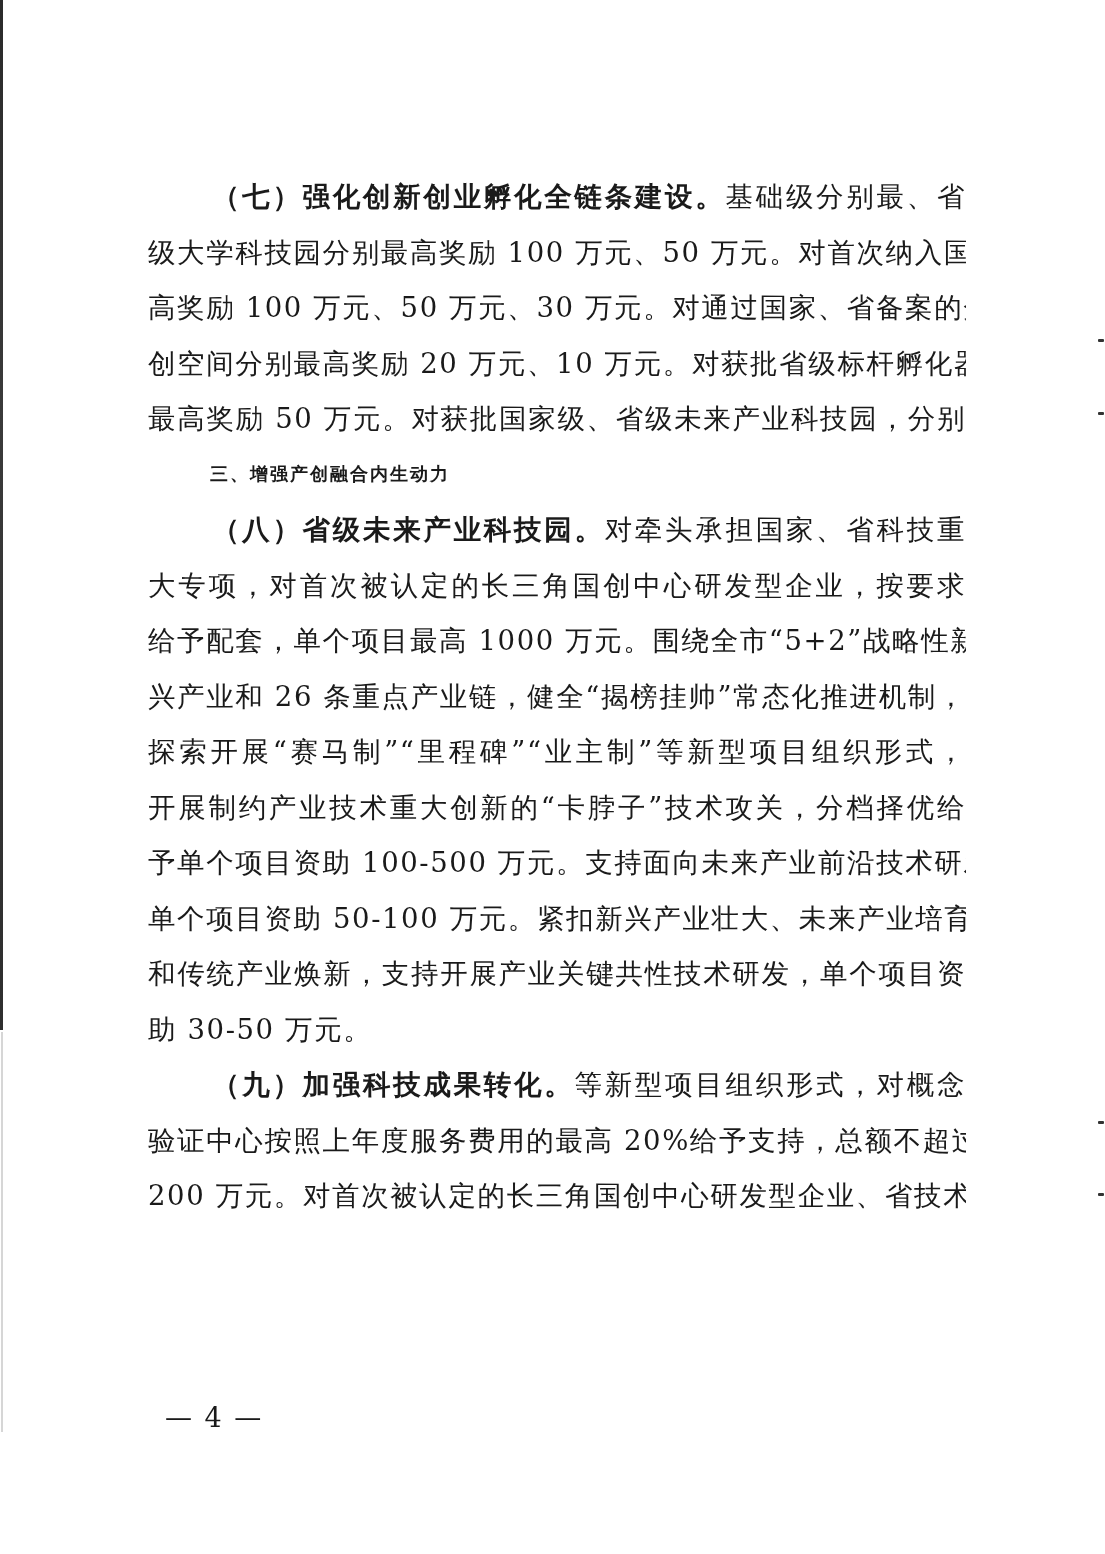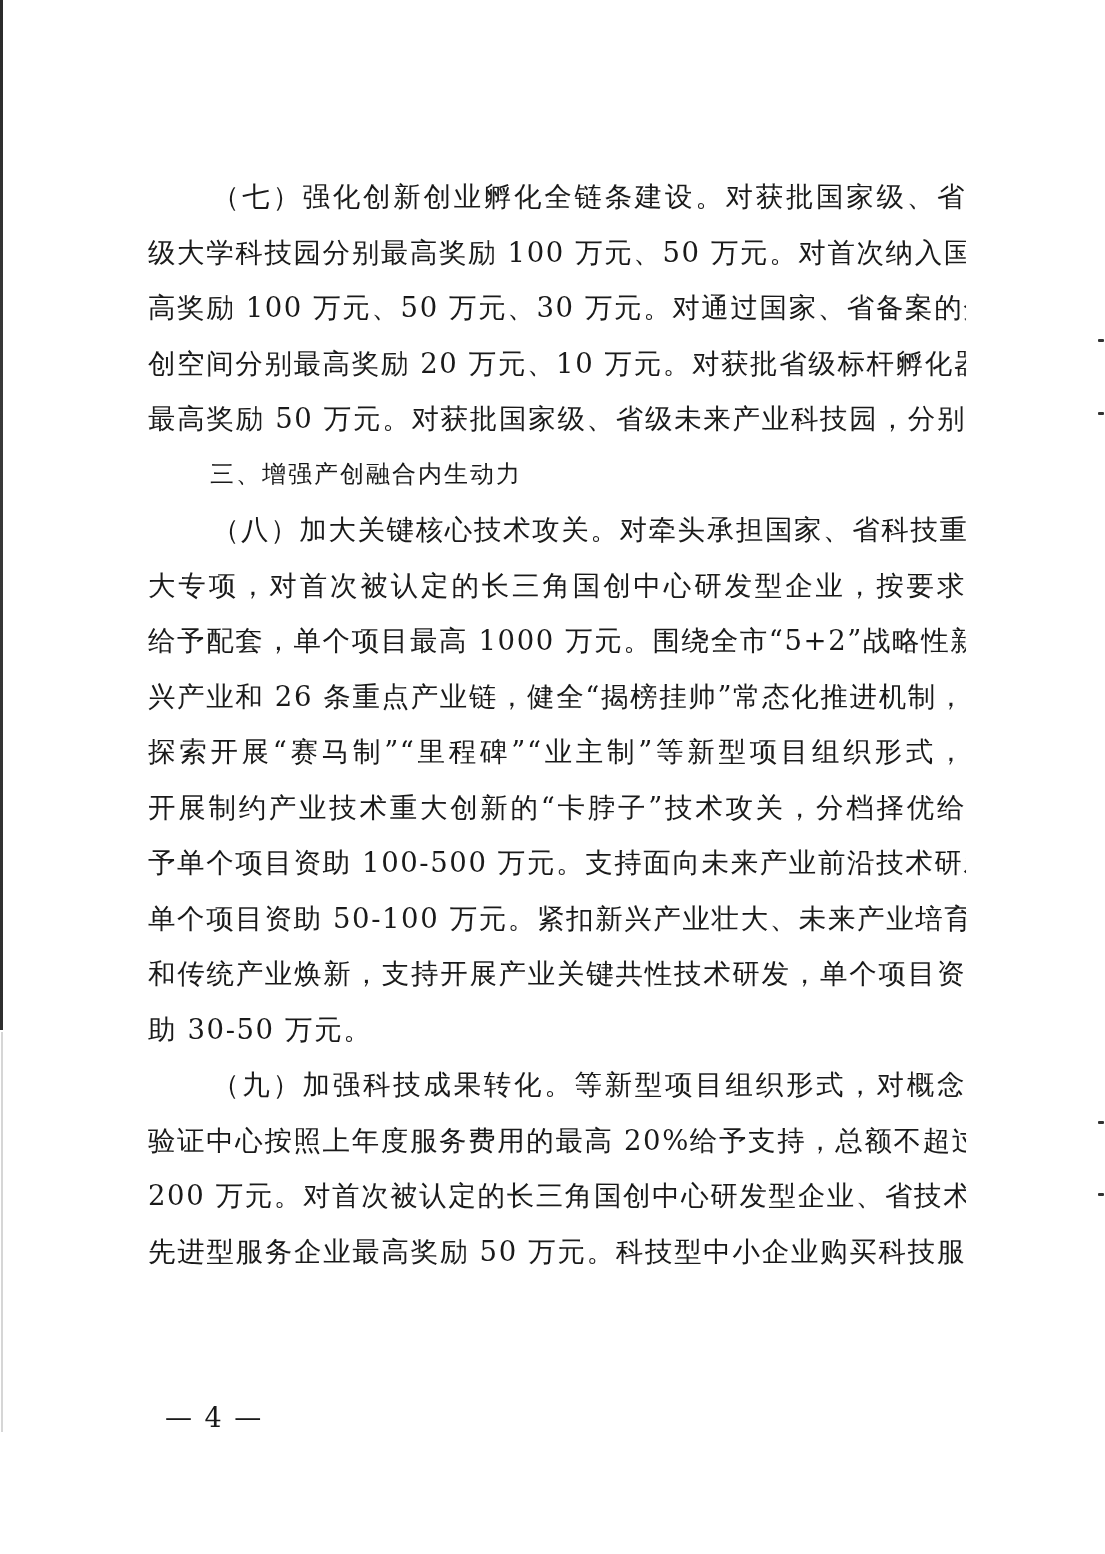--- a/index.html
+++ b/index.html
@@ -57,29 +57,29 @@
     }
     .line.last {
       text-align-last: left;
     }
     .line.indent {
       padding-left: 64px;
     }
     .heading {
       height: 55.5px;
       line-height: 48px;
-      font-size: 24px;
-      font-weight: normal;
+      font-size: 18px;
+      font-weight: bold;
       font-family: "DejaVu Sans", "Liberation Sans", sans-serif;
       padding-left: 62px;
       letter-spacing: 2px;
       white-space: nowrap;
     }
     .bold-lead {
-      font-weight: normal;
+      font-weight: bold;
     }
     .page-number {
       position: absolute;
       left: 165px;
       top: 1400px;
       font-size: 27px;
       line-height: 36px;
       letter-spacing: 2px;
       font-family: "DejaVu Serif", "Liberation Serif", serif;
       white-space: nowrap;
@@ -91,44 +91,43 @@
 <div class="scan-edge-left"></div>
 <div class="scan-edge-left-faint"></div>
 <div class="edge-mark" style="top:339px;"></div>
 <div class="edge-mark" style="top:412px;"></div>
 <div class="edge-mark" style="top:1121px;"></div>
 <div class="edge-mark" style="top:1193px;"></div>
 
 <div class="page">
 
   <div>
-    <div class="line indent"><span class="bold-lead">（七）强化创新创业孵化全链条建设。</span><span>对获批国家级、省</span></div>
+    <div class="line indent"><span class="bold-lead">（七）强化创新创业孵化全链条建设。</span><span>基础级分别最、省</span></div>
     <div class="line">级大学科技园分别最高奖励 100 万元、50 万元。对首次纳入国</div>
     <div class="line">高奖励 100 万元、50 万元、30 万元。对通过国家、省备案的众</div>
     <div class="line">创空间分别最高奖励 20 万元、10 万元。对获批省级标杆孵化器，</div>
     <div class="line">最高奖励 50 万元。对获批国家级、省级未来产业科技园，分别</div>
   </div>
 
   <div class="heading">三、增强产创融合内生动力</div>
 
   <div>
-    <div class="line indent"><span class="bold-lead">（八）加大关键核心技术攻关。</span><span>对牵头承担国家、省科技重</span></div>
+    <div class="line indent"><span class="bold-lead">（八）省级未来产业科技园。</span><span>对牵头承担国家、省科技重</span></div>
     <div class="line">大专项，对首次被认定的长三角国创中心研发型企业，按要求</div>
     <div class="line">给予配套，单个项目最高 1000 万元。围绕全市“5+2”战略性新</div>
     <div class="line">兴产业和 26 条重点产业链，健全“揭榜挂帅”常态化推进机制，</div>
     <div class="line">探索开展“赛马制”“里程碑”“业主制”等新型项目组织形式，</div>
     <div class="line">开展制约产业技术重大创新的“卡脖子”技术攻关，分档择优给</div>
     <div class="line">予单个项目资助 100-500 万元。支持面向未来产业前沿技术研发，</div>
     <div class="line">单个项目资助 50-100 万元。紧扣新兴产业壮大、未来产业培育</div>
     <div class="line">和传统产业焕新，支持开展产业关键共性技术研发，单个项目资</div>
     <div class="line last">助 30-50 万元。</div>
   </div>
 
   <div>
     <div class="line indent"><span class="bold-lead">（九）加强科技成果转化。</span><span>等新型项目组织形式，对概念</span></div>
     <div class="line">验证中心按照上年度服务费用的最高 20%给予支持，总额不超过</div>
     <div class="line">200 万元。对首次被认定的长三角国创中心研发型企业、省技术</div>
-    <div class="line">先进型服务企业最高奖励 50 万元。科技型中小企业购买科技服</div>
   </div>
 
 </div>
 
 <div class="page-number">— 4 —</div>
 
 </body></html>

